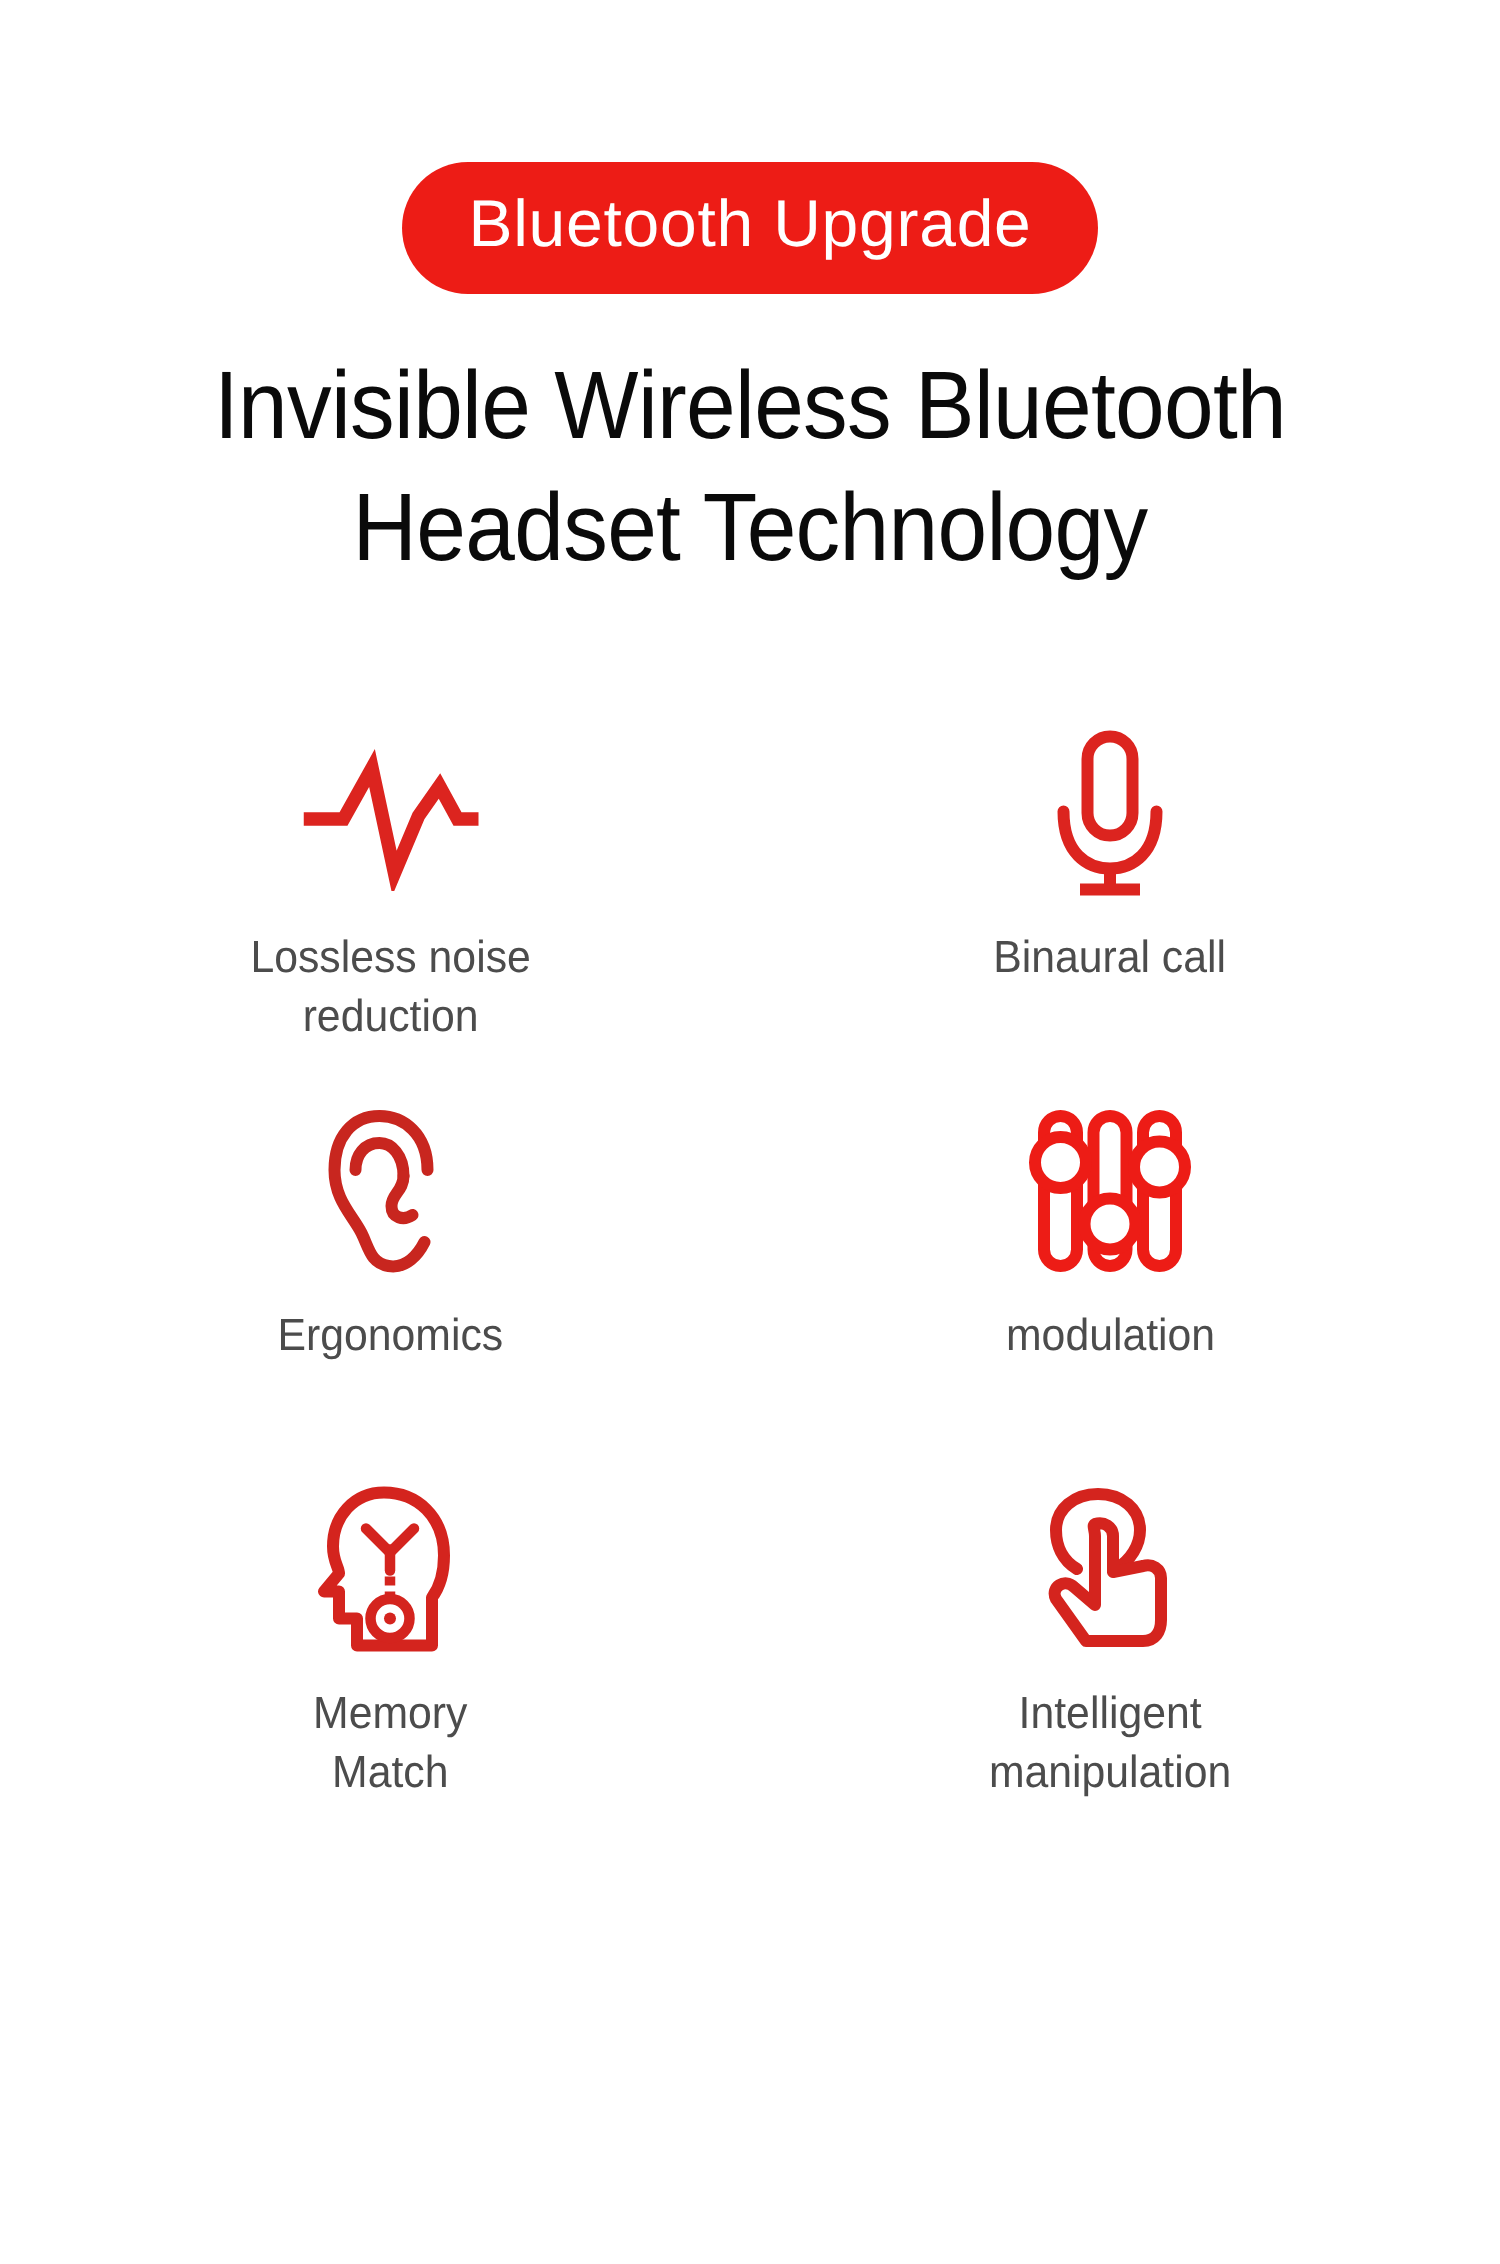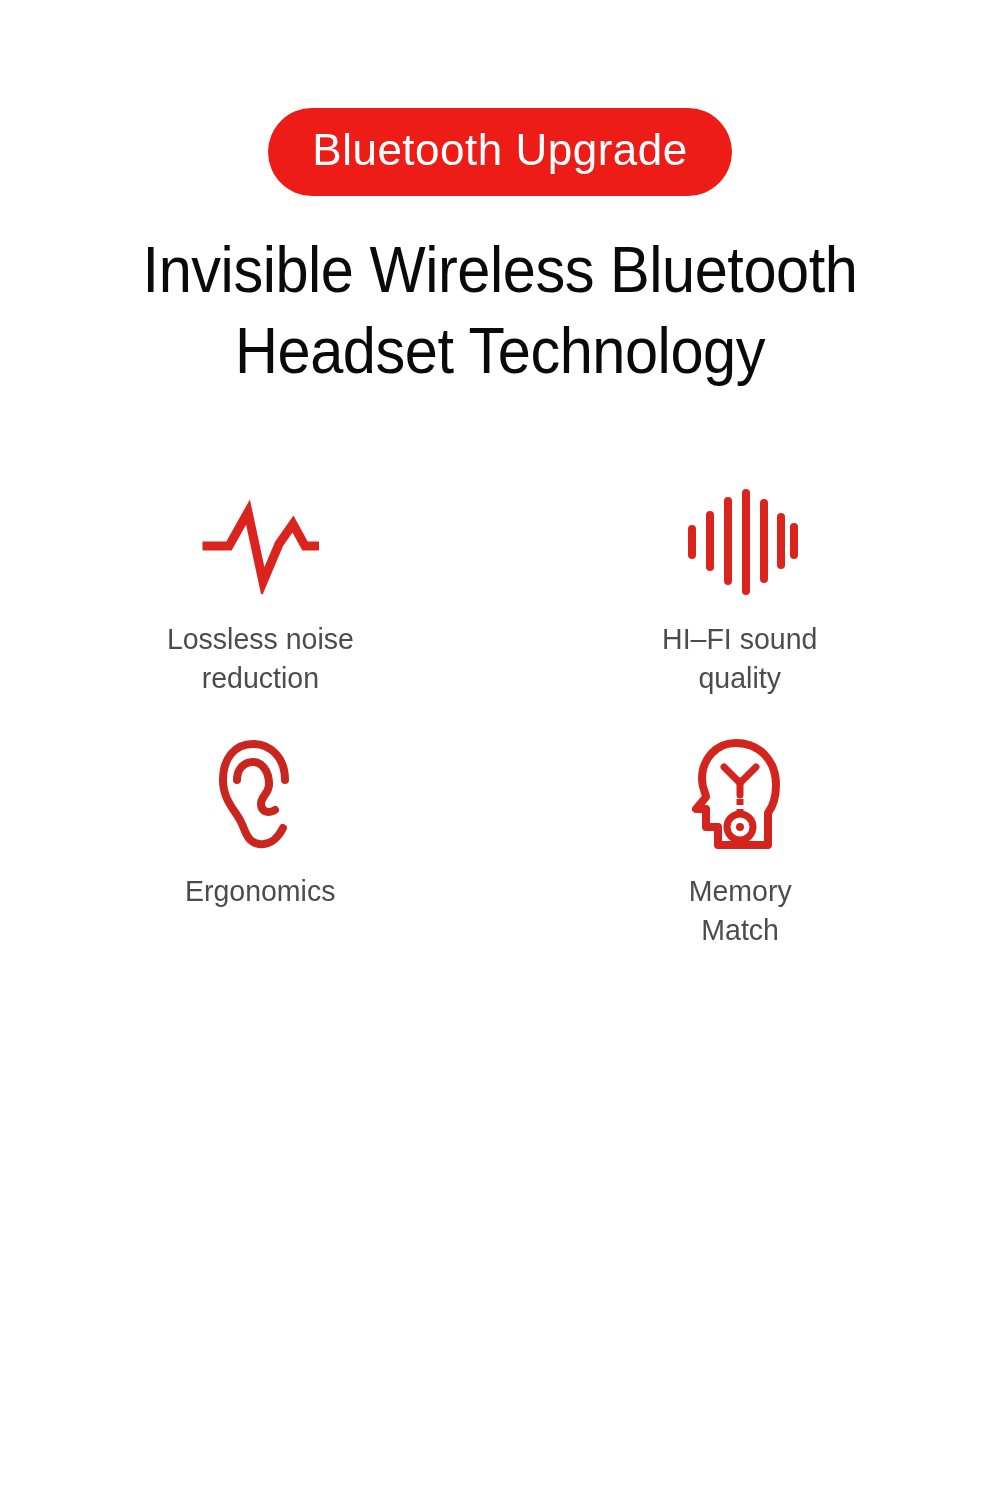--- a/index.html
+++ b/index.html
@@ -100,58 +100,73 @@
         <polyline points="6,56 28,56 47,22 62,92 78,54 92,34 104,56 114,56" fill="none" stroke="#DC241F" stroke-width="9" stroke-linecap="square" stroke-linejoin="miter"></polyline>
       </svg>
     </div>
     <div class="label">
       <div>Lossless noise</div>
       <div>reduction</div>
     </div>
   </div>
 
 
-
-
-  <div class="cell">
-    <div class="icon-wrap">
-      <svg width="116" height="106" viewBox="0 0 116 106">
-        <g stroke="#DC241F" stroke-width="8" stroke-linecap="round">
-          <line x1="10" y1="40" x2="10" y2="66"></line>
-          <line x1="28" y1="26" x2="28" y2="78"></line>
-          <line x1="46" y1="12" x2="46" y2="92"></line>
-          <line x1="64" y1="4" x2="64" y2="102"></line>
-          <line x1="82" y1="14" x2="82" y2="90"></line>
-          <line x1="99" y1="28" x2="99" y2="76"></line>
-          <line x1="112" y1="38" x2="112" y2="66"></line>
-        </g>
-      </svg>
-    </div>
-    <div class="label">
-      <div>HI–FI sound</div>
-      <div>quality</div>
-    </div>
-  </div>
+  <div class="cell">
+    <div class="icon-wrap">
+      <svg width="92" height="114" viewBox="0 0 92 114">
+        <rect x="31" y="6" width="30" height="66" rx="15" ry="15" fill="none" stroke="#DC241F" stroke-width="8"></rect>
+        <path d="M15 56 C15 84, 31 94, 46 94 C61 94, 77 84, 77 56" fill="none" stroke="#DC241F" stroke-width="8" stroke-linecap="round"></path>
+        <line x1="46" y1="92" x2="46" y2="106" stroke="#DC241F" stroke-width="8"></line>
+        <line x1="26" y1="108" x2="66" y2="108" stroke="#DC241F" stroke-width="8" stroke-linecap="butt"></line>
+      </svg>
+    </div>
+    <div class="label">
+      <div>Binaural call</div>
+      <div></div>
+    </div>
+  </div>
+
+
 
 
 
   <div class="cell">
     <div class="icon-wrap">
       <svg width="94" height="112" viewBox="0 0 94 112">
         <path d="M72 42 C72 18, 56 6, 40 6 C22 6, 10 20, 10 42 C10 62, 22 72, 28 84 C33 94, 34 104, 46 106 C58 108, 66 98, 70 90" fill="none" stroke="#C8261F" stroke-width="8" stroke-linecap="round"></path>
         <path d="M56 46 C56 32, 48 24, 40 24 C30 24, 24 32, 24 42" fill="none" stroke="#C8261F" stroke-width="8" stroke-linecap="round"></path>
         <path d="M56 46 C56 56, 48 58, 48 66 C48 74, 56 76, 62 72" fill="none" stroke="#C8261F" stroke-width="8" stroke-linecap="round"></path>
       </svg>
     </div>
     <div class="label">
       <div>Ergonomics</div>
       <div></div>
     </div>
   </div>
 
+  <div class="cell">
+    <div class="icon-wrap">
+      <svg width="112" height="112" viewBox="0 0 112 112">
+        <g fill="none" stroke="#ED1C16" stroke-width="8">
+          <rect x="12" y="6" width="22" height="100" rx="11" ry="11"></rect>
+          <rect x="45" y="6" width="22" height="100" rx="11" ry="11"></rect>
+          <rect x="78" y="6" width="22" height="100" rx="11" ry="11"></rect>
+        </g>
+        <g>
+          <circle cx="23" cy="37" r="17" fill="#ffffff" stroke="#ED1C16" stroke-width="8"></circle>
+          <circle cx="56" cy="78" r="17" fill="#ffffff" stroke="#ED1C16" stroke-width="8"></circle>
+          <circle cx="89" cy="40" r="17" fill="#ffffff" stroke="#ED1C16" stroke-width="8"></circle>
+        </g>
+      </svg>
+    </div>
+    <div class="label">
+      <div>modulation</div>
+      <div></div>
+    </div>
+  </div>
 
 
   <div class="cell">
     <div class="icon-wrap">
       <svg width="100" height="118" viewBox="0 0 100 118">
         <path d="M86 50 C86 24, 68 8, 46 8 C26 8, 12 24, 12 44 C12 54, 16 58, 16 62 L6 74 L16 74 L16 92 L28 92 L28 110 L78 110 L78 78 C84 70, 86 60, 86 50 Z" fill="none" stroke="#D4241E" stroke-width="8" stroke-linejoin="round"></path>
         <path d="M34 32 L50 48 L66 32" fill="none" stroke="#D4241E" stroke-width="7" stroke-linecap="round" stroke-linejoin="round"></path>
         <line x1="50" y1="46" x2="50" y2="60" stroke="#D4241E" stroke-width="7" stroke-linecap="round"></line>
         <g stroke="#D4241E" stroke-width="7" stroke-linecap="butt">
           <line x1="50" y1="64" x2="50" y2="70"></line>
@@ -160,14 +175,26 @@
         <circle cx="50" cy="92" r="13" fill="none" stroke="#D4241E" stroke-width="7"></circle>
         <circle cx="50" cy="92" r="4" fill="#D4241E"></circle>
       </svg>
     </div>
     <div class="label">
       <div>Memory</div>
       <div>Match</div>
     </div>
   </div>
 
+  <div class="cell">
+    <div class="icon-wrap">
+      <svg width="104" height="112" viewBox="0 0 104 112">
+        <path d="M30 56 C20 50, 16 40, 16 30 C16 16, 28 6, 44 6 C60 6, 72 16, 72 30 C72 40, 66 50, 56 56" fill="none" stroke="#D4241E" stroke-width="8" stroke-linecap="round"></path>
+        <path d="M42 34 L42 80 L28 68 C22 62, 12 68, 16 76 L36 104 L74 104 C82 104, 86 98, 86 90 L86 62 C86 56, 80 52, 74 54 L54 58 L54 34 C54 28, 48 24, 42 26 C40 27, 42 30, 42 34 Z" fill="#ffffff" stroke="#D4241E" stroke-width="8" stroke-linejoin="round" stroke-linecap="round"></path>
+      </svg>
+    </div>
+    <div class="label">
+      <div>Intelligent</div>
+      <div>manipulation</div>
+    </div>
+  </div>
 
 </div>
 
 </body></html>

